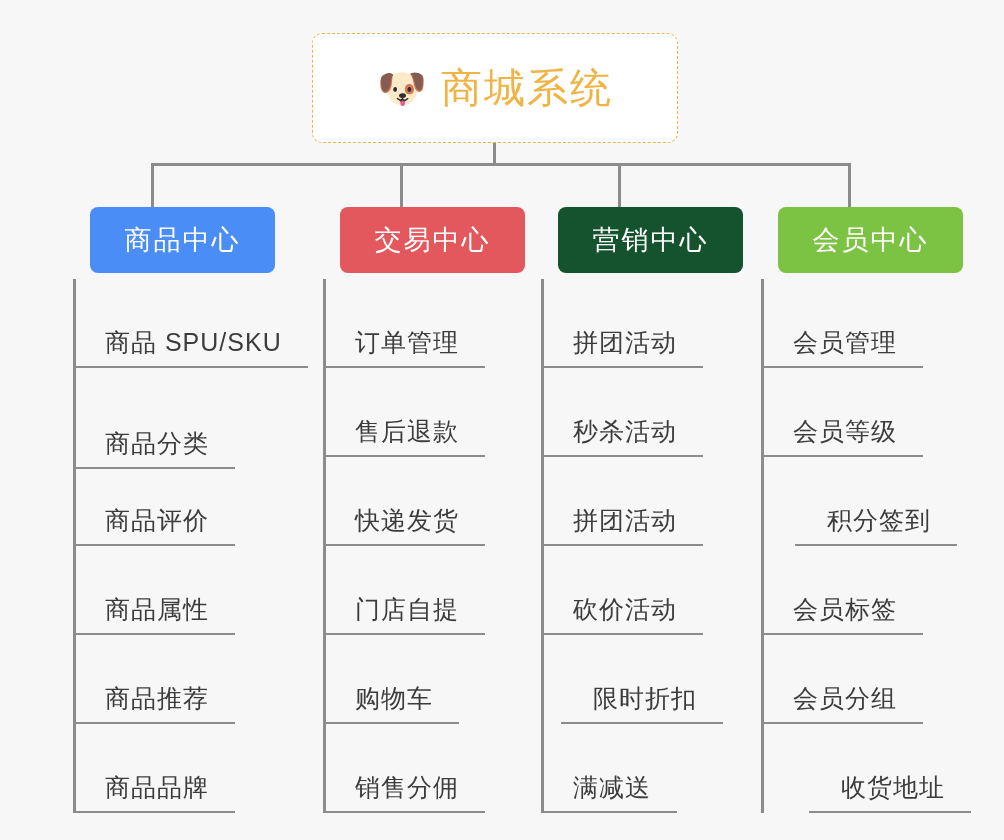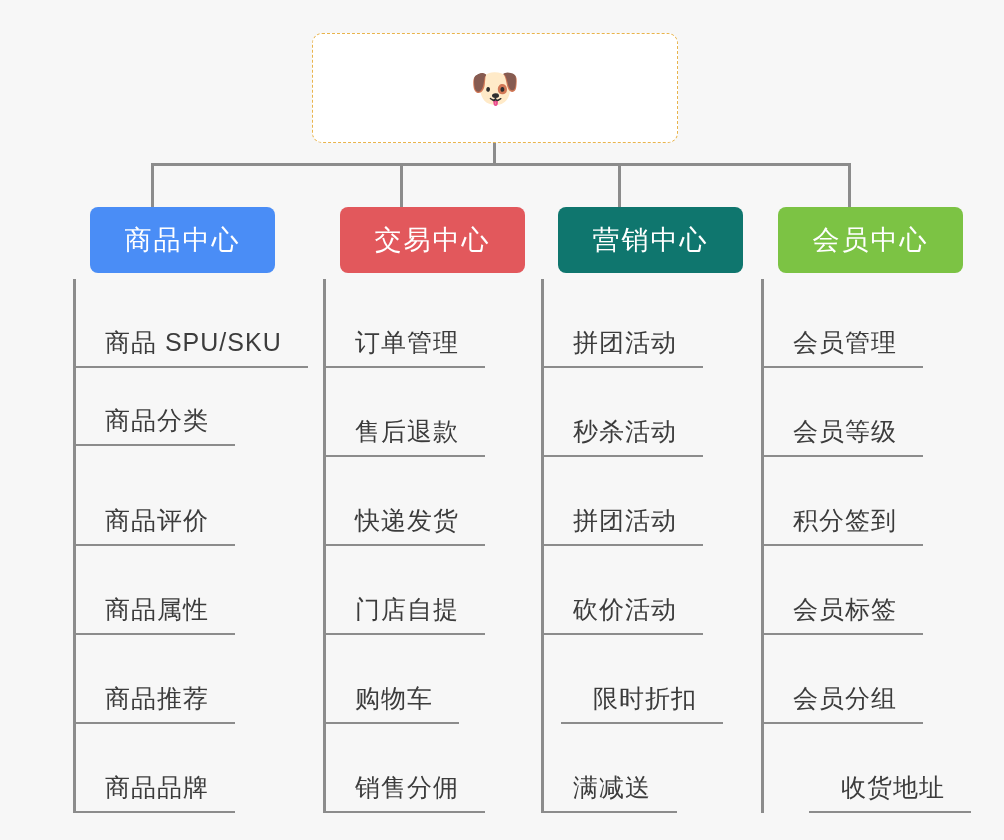--- a/index.html
+++ b/index.html
@@ -129,32 +129,33 @@
     <div class="conn conn-v" style="left: 493px; top: 143px; height: 22px; background: rgb(140, 140, 140);"></div>
     <div class="conn conn-h" style="left: 151px; top: 163px; width: 700px; background: rgb(140, 140, 140);"></div>
     <div class="conn conn-v" style="left: 151px; top: 163px; height: 46px; background: rgb(140, 140, 140);"></div>
     <div class="conn conn-v" style="left: 400px; top: 163px; height: 46px; background: rgb(140, 140, 140);"></div>
     <div class="conn conn-v" style="left: 618px; top: 163px; height: 46px; background: rgb(140, 140, 140);"></div>
     <div class="conn conn-v" style="left: 848px; top: 163px; height: 46px; background: rgb(140, 140, 140);"></div>
   </div>
 
   <div class="root-node" style="background: rgb(255, 255, 255); border-color: rgb(233, 180, 76);">
     <span class="root-emoji">🐶</span>
+    <span class="root-title" style="color: rgb(240, 180, 69);">商城系统</span>
   </div>
 
   <div class="column" style="left:58px;">
     <div class="cat-header" style="background: rgb(74, 141, 246);">
       <span class="cat-header-label">商品中心</span>
     </div>
     <div class="leaf-list">
       <div class="leaf-spine" style="height: 534px; background: rgb(140, 140, 140);"></div>
       <div class="leaf" style="top:0px;">
         <div class="leaf-inner" style="border-bottom-color: rgb(140, 140, 140);"><span class="leaf-label">商品 SPU/SKU</span></div>
       </div>
-      <div class="leaf" style="top:78px;">
+      <div class="leaf" style="top:101px;">
         <div class="leaf-inner" style="border-bottom-color: rgb(140, 140, 140);"><span class="leaf-label">商品分类</span></div>
       </div>
       <div class="leaf" style="top:178px;">
         <div class="leaf-inner" style="border-bottom-color: rgb(140, 140, 140);"><span class="leaf-label">商品评价</span></div>
       </div>
       <div class="leaf" style="top:267px;">
         <div class="leaf-inner" style="border-bottom-color: rgb(140, 140, 140);"><span class="leaf-label">商品属性</span></div>
       </div>
       <div class="leaf" style="top:356px;">
         <div class="leaf-inner" style="border-bottom-color: rgb(140, 140, 140);"><span class="leaf-label">商品推荐</span></div>
@@ -186,21 +187,21 @@
       <div class="leaf" style="top:356px;">
         <div class="leaf-inner" style="border-bottom-color: rgb(140, 140, 140);"><span class="leaf-label">购物车</span></div>
       </div>
       <div class="leaf" style="top:445px;">
         <div class="leaf-inner" style="border-bottom-color: rgb(140, 140, 140);"><span class="leaf-label">销售分佣</span></div>
       </div>
     </div>
   </div>
 
   <div class="column" style="left:526px;">
-    <div class="cat-header" style="background: #0f766e;">
+    <div class="cat-header" style="background: #14532d;">
       <span class="cat-header-label">营销中心</span>
     </div>
     <div class="leaf-list">
       <div class="leaf-spine" style="height: 534px; background: rgb(140, 140, 140);"></div>
       <div class="leaf" style="top:0px;">
         <div class="leaf-inner" style="border-bottom-color: rgb(140, 140, 140);"><span class="leaf-label">拼团活动</span></div>
       </div>
       <div class="leaf" style="top:89px;">
         <div class="leaf-inner" style="border-bottom-color: rgb(140, 140, 140);"><span class="leaf-label">秒杀活动</span></div>
       </div>
@@ -224,21 +225,21 @@
       <span class="cat-header-label">会员中心</span>
     </div>
     <div class="leaf-list">
       <div class="leaf-spine" style="height: 534px; background: rgb(140, 140, 140);"></div>
       <div class="leaf" style="top:0px;">
         <div class="leaf-inner" style="border-bottom-color: rgb(140, 140, 140);"><span class="leaf-label">会员管理</span></div>
       </div>
       <div class="leaf" style="top:89px;">
         <div class="leaf-inner" style="border-bottom-color: rgb(140, 140, 140);"><span class="leaf-label">会员等级</span></div>
       </div>
-      <div class="leaf" style="top:178px;">
+      <div class="leaf" style="top:178px;padding-left:34px;">
         <div class="leaf-inner" style="border-bottom-color: rgb(140, 140, 140);"><span class="leaf-label">积分签到</span></div>
       </div>
       <div class="leaf" style="top:267px;">
         <div class="leaf-inner" style="border-bottom-color: rgb(140, 140, 140);"><span class="leaf-label">会员标签</span></div>
       </div>
       <div class="leaf" style="top:356px;">
         <div class="leaf-inner" style="border-bottom-color: rgb(140, 140, 140);"><span class="leaf-label">会员分组</span></div>
       </div>
       <div class="leaf" style="top:445px;">
         <div class="leaf-inner" style="border-bottom-color: rgb(140, 140, 140); margin-left: 48px;"><span class="leaf-label">收货地址</span></div>

